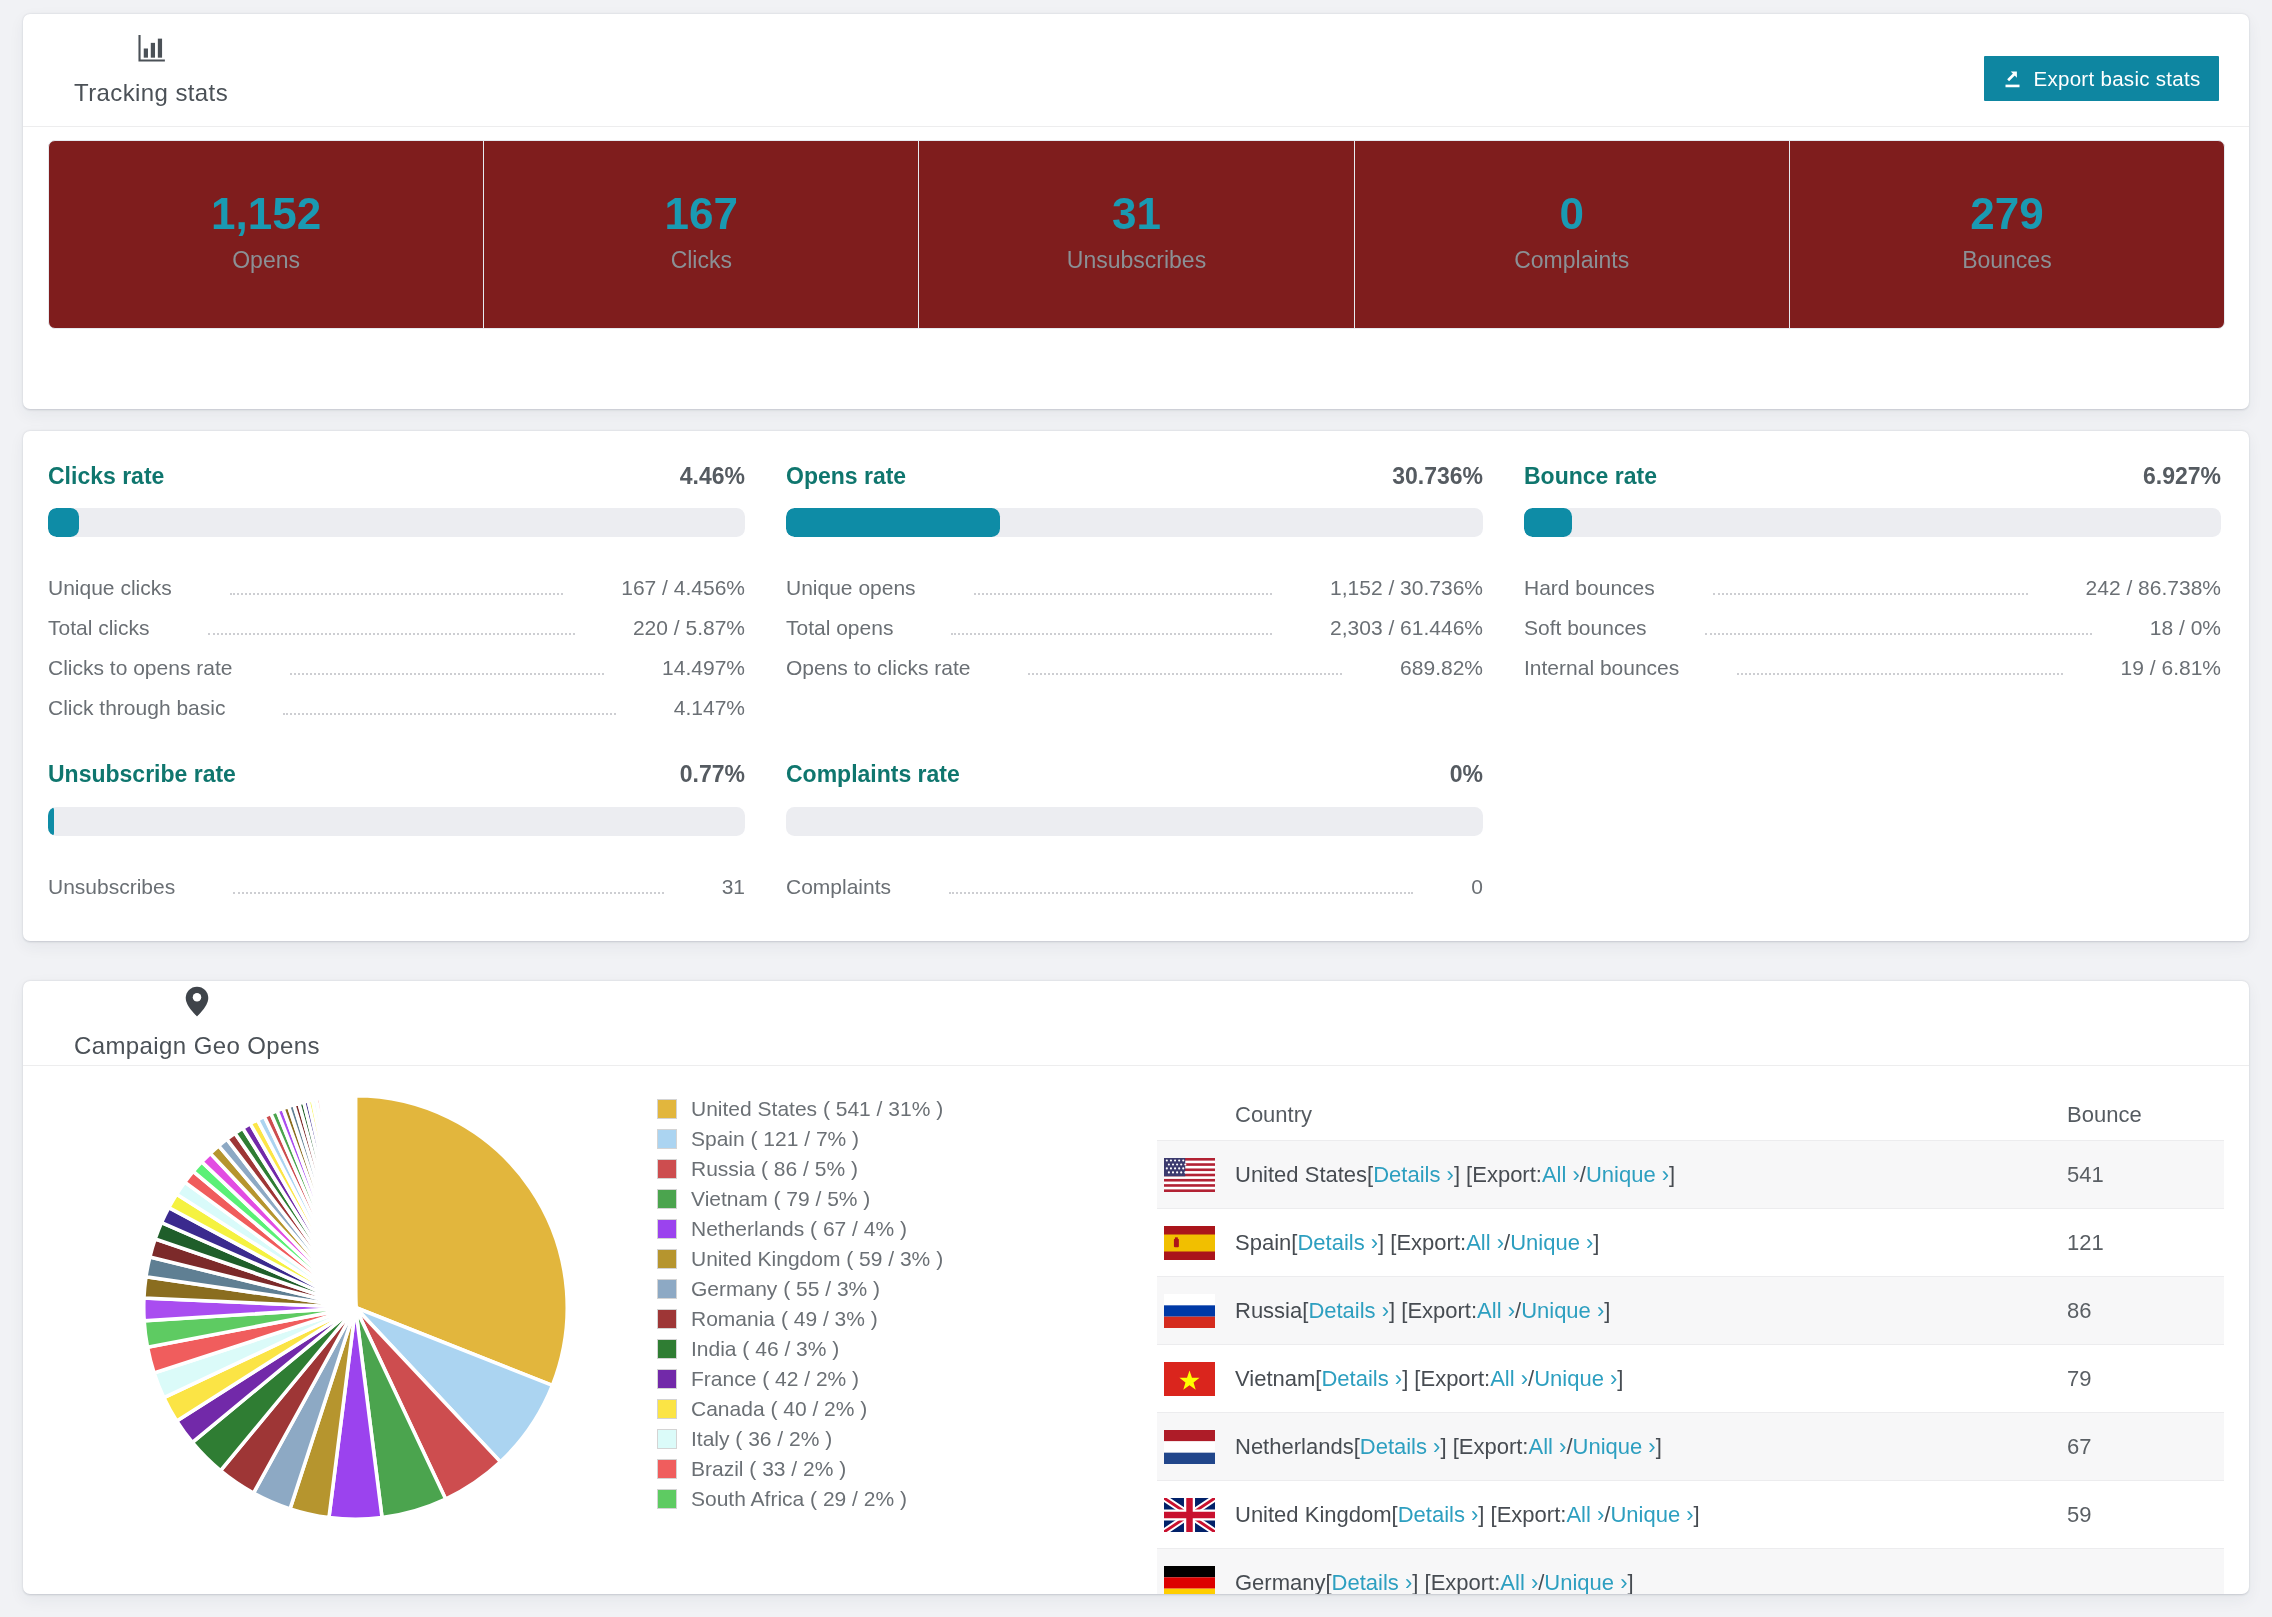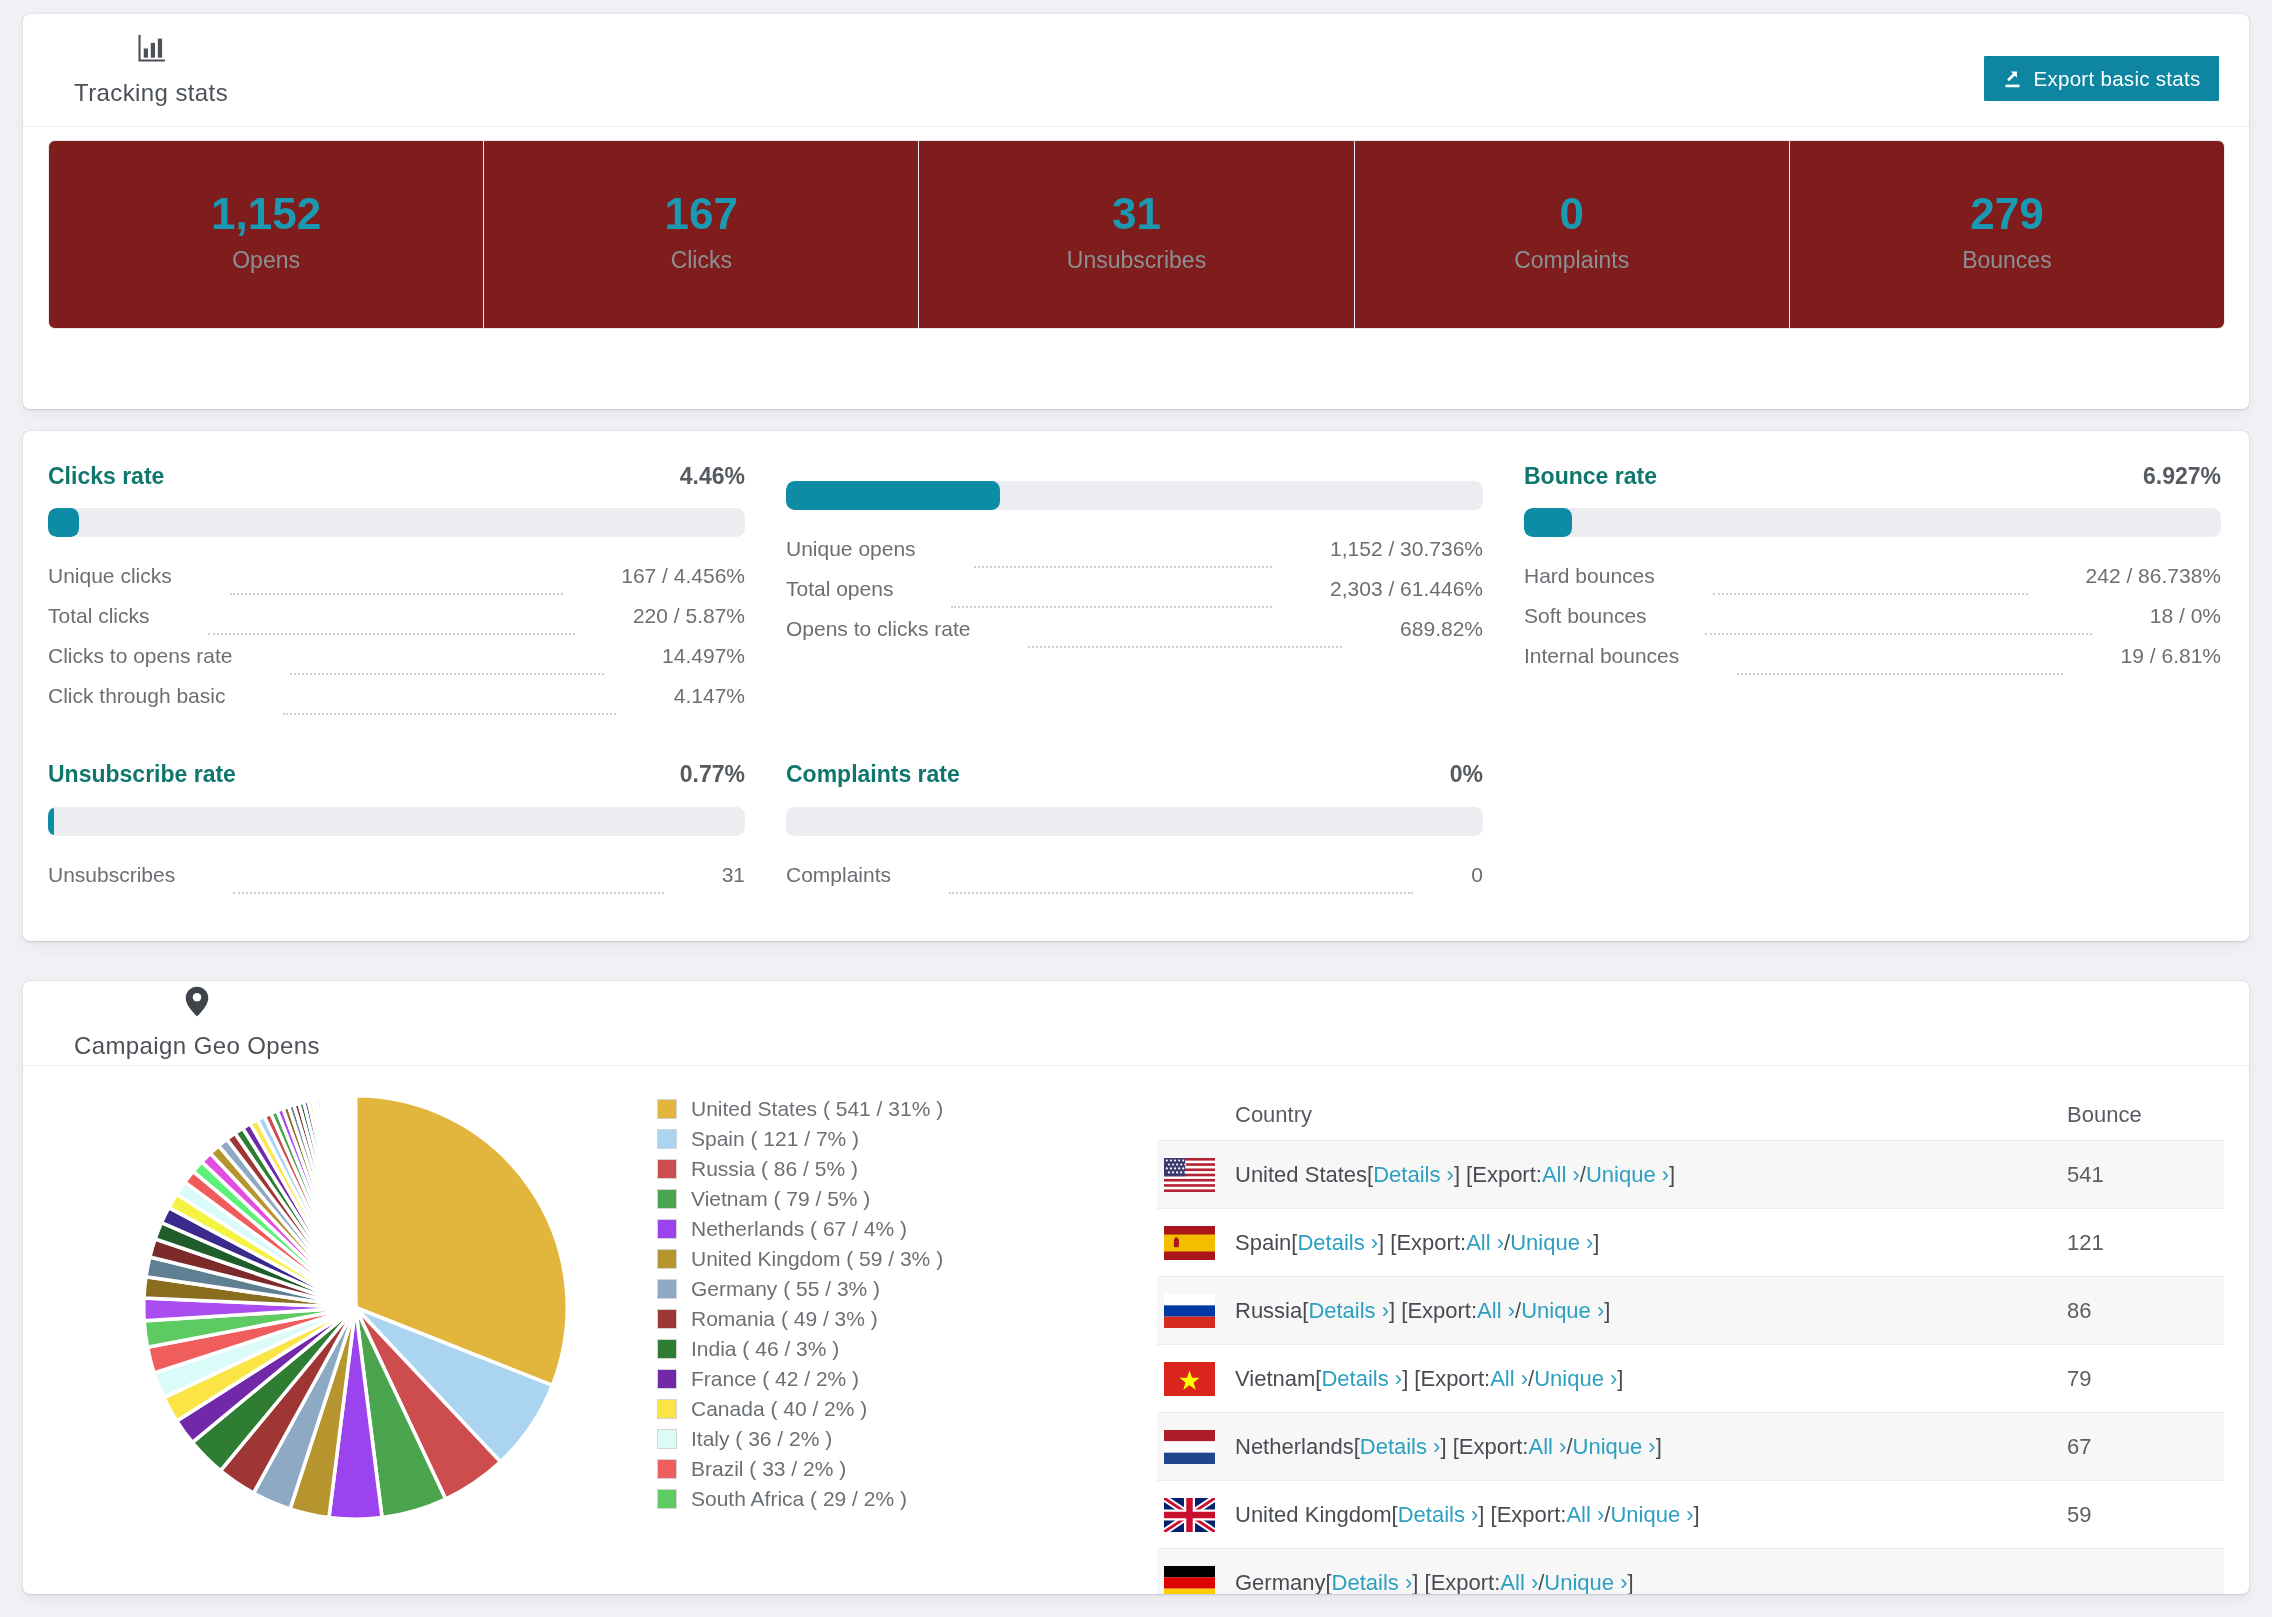--- a/index.html
+++ b/index.html
@@ -59,21 +59,21 @@
   .rate-value { font-size:23px; font-weight:700; color:#555b61; }
   .bar {
     margin-top:18.4px; height:29px; border-radius:8.5px; background:#ecedf1;
     position:relative; overflow:hidden;
   }
   .bar-fill {
     position:absolute; left:0; top:0; bottom:0;
     background:#0e8ca6; border-radius:8.5px;
   }
   .stat-rows { margin-top:27px; }
-  .stat-row { display:flex; height:40px; padding-bottom:4.2px;gap:48px; }
+  .stat-row { display:flex; align-items:flex-end; height:40px; padding-bottom:4.2px;gap:48px; }
   .stat-label { font-size:21px; color:#6a6f74; white-space:nowrap; }
   .stat-leader {
     flex:1 1 auto; border-bottom:2.1px dotted #cdced2;
     margin:0 10px 5px 10px; min-width:21px;
   }
   .stat-value { font-size:21px; color:#6a6f74; white-space:nowrap; }
 
   
   #card-geo { top:981px; height:613px; overflow:hidden; }
   #pie-wrap { position:absolute; left:113px; top:107px; width:439px; height:439px; }
@@ -179,20 +179,24 @@
         <span class="stat-value">14.497%</span>
       </div>
           <div class="stat-row">
         <span class="stat-label">Click through basic</span>
         <span class="stat-leader"></span>
         <span class="stat-value">4.147%</span>
       </div>
         </div>
       </div>
       <div class="rate-section">
+        <div class="rate-head">
+          <span class="rate-title">Opens rate</span>
+          <span class="rate-value">30.736%</span>
+        </div>
         <div class="bar">
           <div class="bar-fill" style="width: 30.736%; min-width: 6.4px;"></div>
         </div>
         <div class="stat-rows">
           <div class="stat-row">
         <span class="stat-label">Unique opens</span>
         <span class="stat-leader"></span>
         <span class="stat-value">1,152 / 30.736%</span>
       </div>
           <div class="stat-row">

